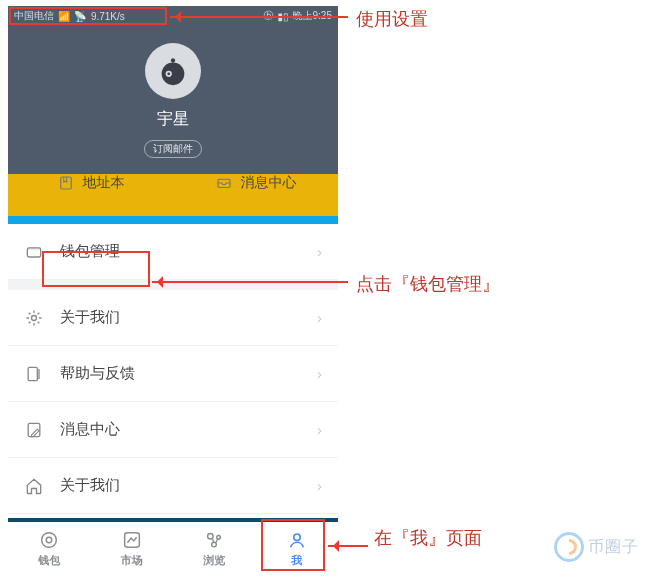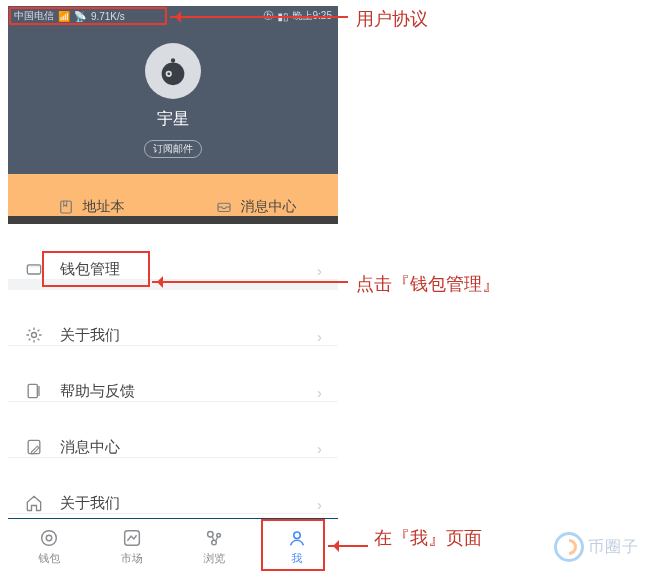--- a/index.html
+++ b/index.html
@@ -52,59 +52,60 @@
   .avatar svg { width: 34px; height: 34px; }
   .username { color: #fff; font-size: 16px; }
   .sub-pill {
     border: 1px solid rgba(255,255,255,.5);
     border-radius: 10px;
     font-size: 10px;
     padding: 1px 8px;
     color: rgba(255,255,255,.85);
   }
   .quick-row {
-    background: #fdba74;
+    background: #eab308;
     height: 50px;
     display: flex;
-    align-items: flex-end;
-    border-bottom: 8px solid #404040;
+    align-items: flex-start;
+    border-bottom: 8px solid #0ea5e9;
   }
   .quick-item {
     flex:1;
     display:flex;
     align-items:center;
     justify-content:center;
     gap:8px;
     font-size:14px;
     color:#444;
   }
   .list {
     background:#fff;
   }
   .list-item {
     height: 56px;
     display: flex;
-    align-items: flex-end;
+    align-items: center;
     padding: 0 16px;
     font-size: 15px;
     color: #444;
     border-bottom: 1px solid #f0f1f3;
     position: relative;
   }
   .list-item .icon { width:20px; margin-right:16px; color:#888; display:flex;}
   .list-item .label { flex:1; }
   .chev { color:#c8cbd0; }
   .gap { height: 10px; background:#f2f3f5; border:none;}
   .tabbar {
     position:absolute;
     bottom:0; left:0; right:0;
     height: 56px;
-    border-top:1px solid #0c4a6e;
+    border-top:4px solid #0c4a6e;
     display:flex;
     background:#fff;
+    font-weight:bold;
   }
   .tab {
     flex:1;
     display:flex;
     flex-direction:column;
     align-items:center;
     justify-content:center;
     gap:2px;
     font-size:11px;
     color:#8a8d92;
@@ -302,20 +303,20 @@
 </div>
 
 <div class="hl" style="left:9px; top:7px; width:158px; height:18px;"></div>
 <div class="hl" style="left:42px; top:251px; width:108px; height:36px;"></div>
 <div class="hl" style="left:261px; top:519px; width:64px; height:52px;"></div>
 
 <div class="arrow" style="left:170px; top:16px; width:178px;"></div>
 <div class="arrow" style="left:152px; top:281px; width:196px;"></div>
 <div class="arrow" style="left:328px; top:545px; width:40px;"></div>
 
-<div class="anno" style="left:356px; top:7px;">用户协议</div>
+<div class="anno" style="left:356px; top:7px;">使用设置</div>
 <div class="anno" style="left:356px; top:272px;">点击『钱包管理』</div>
 <div class="anno" style="left:374px; top:526px;">在『我』页面</div>
 
 <div class="watermark">
   <span class="ring"></span>
   <span>币圈子</span>
 </div>
 
 </body></html>

